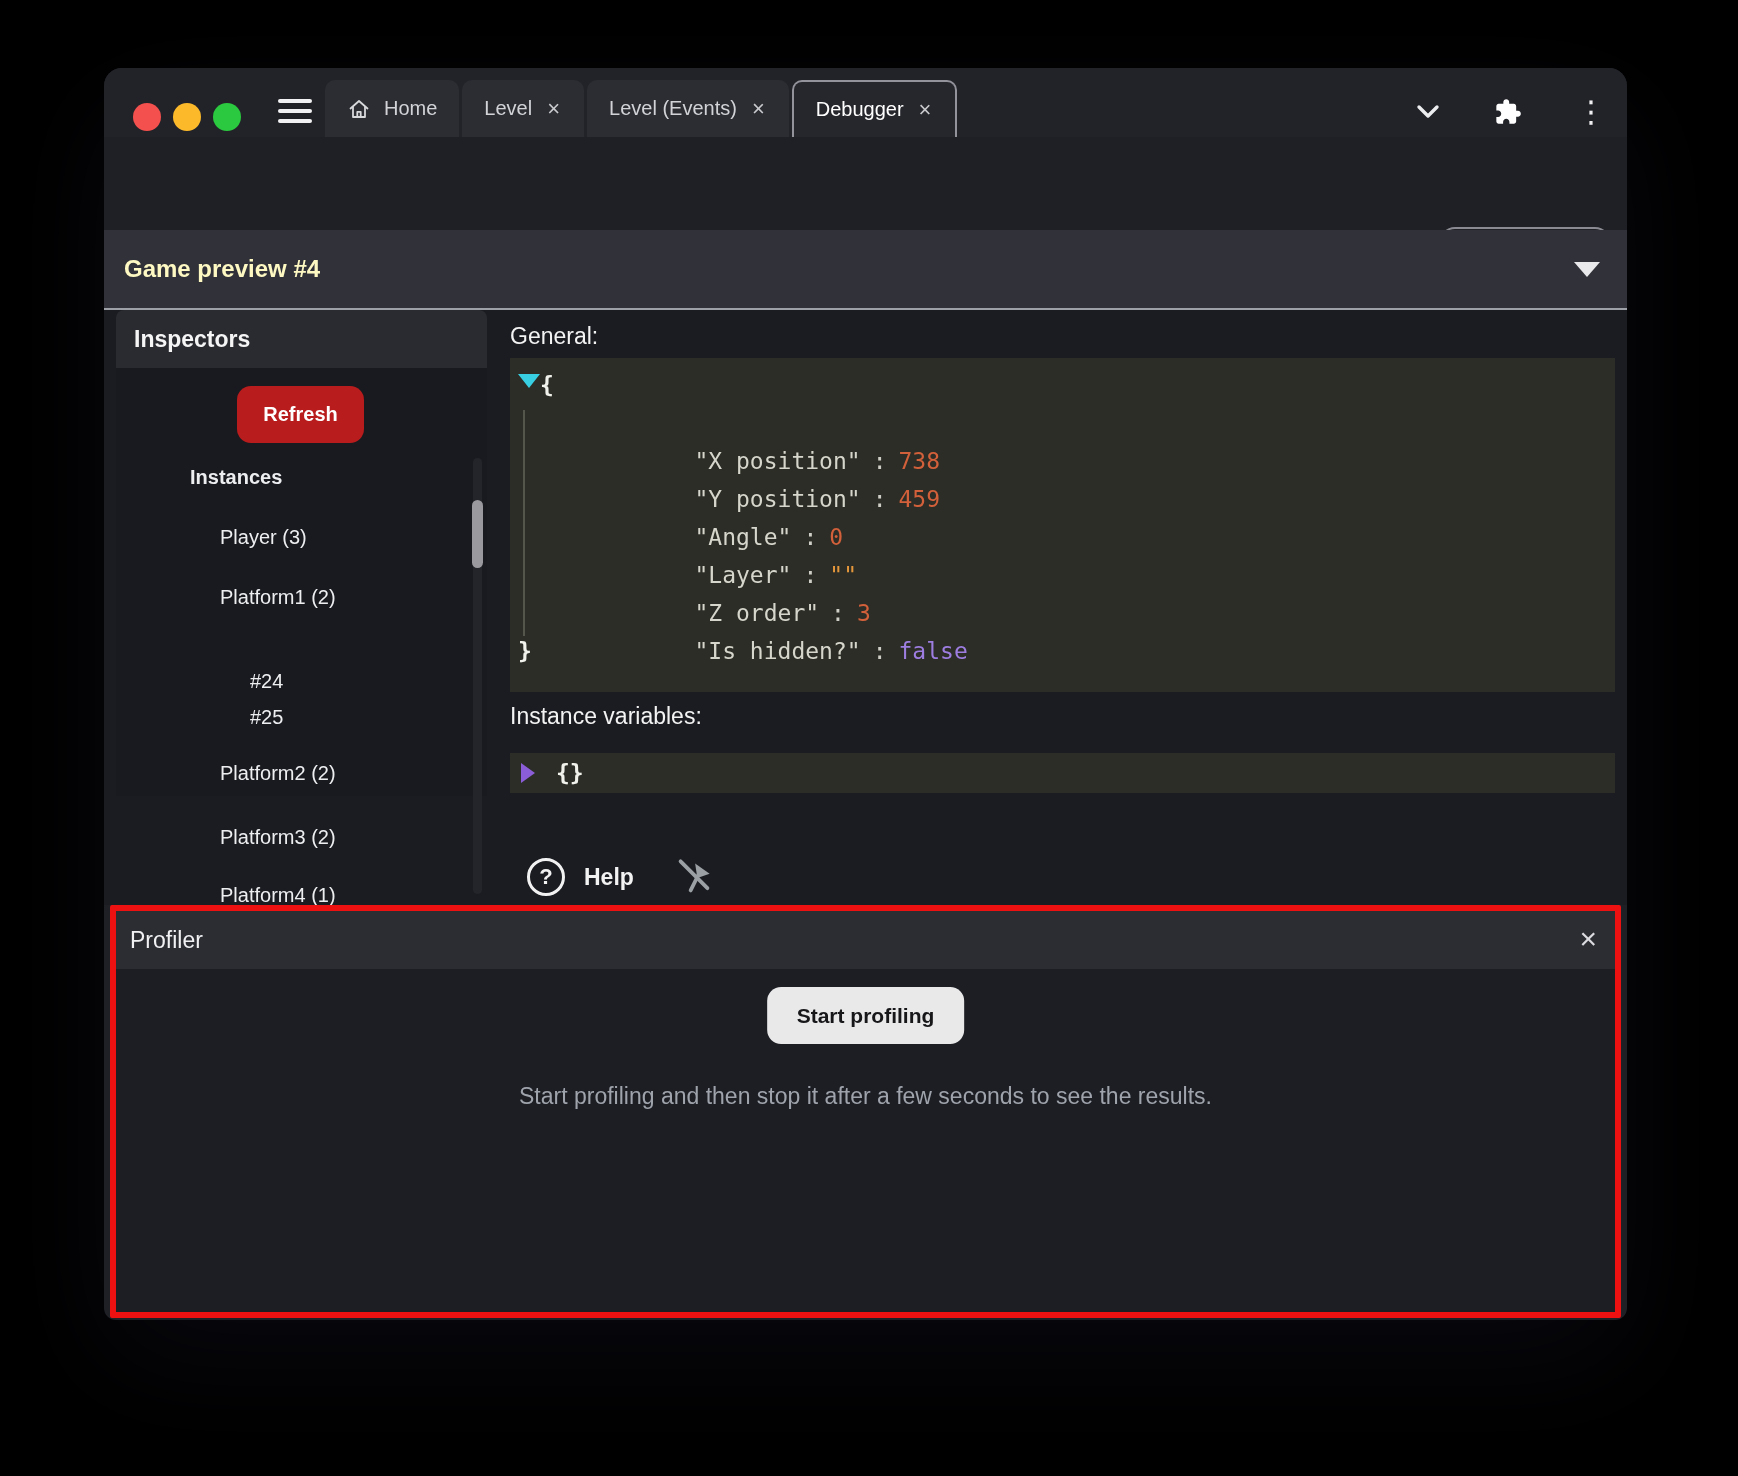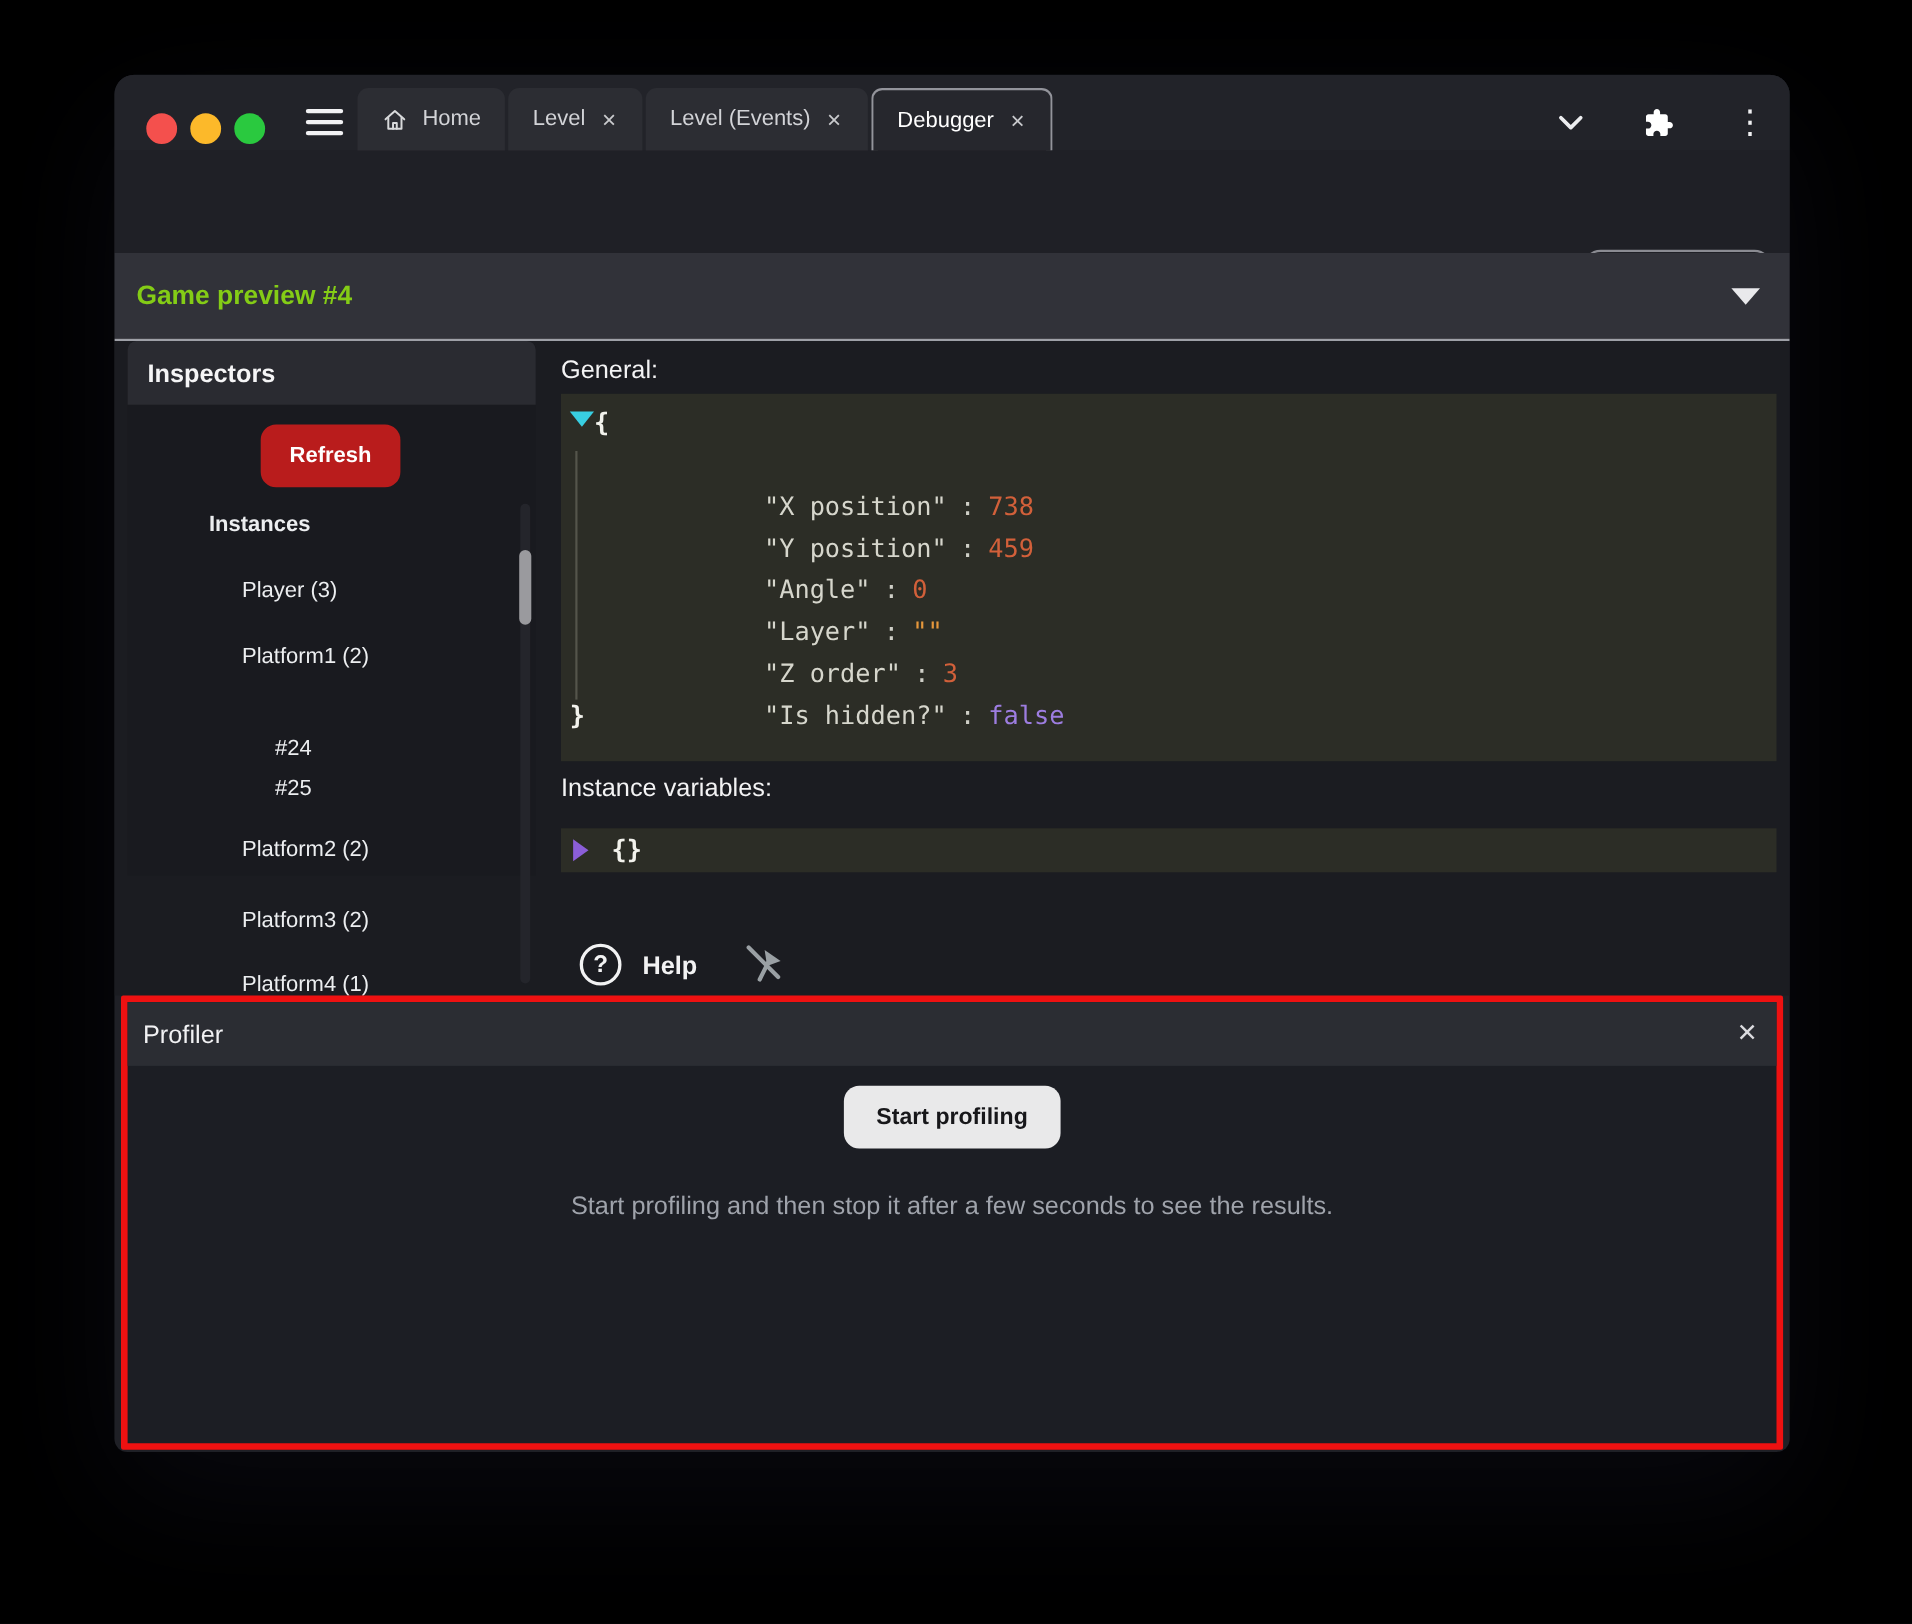--- a/index.html
+++ b/index.html
@@ -49,21 +49,21 @@
   .pause-btn {
     position:absolute; left:1335px; top:90px; width:172px; height:54px; border-radius:16px;
     border:2px solid #8a8b92; display:flex; align-items:center; justify-content:center; gap:20px;
     color:#e3dcf5; cursor:pointer;
   }
   .pause-icon { display:flex; gap:7px; }
   .pause-icon i { display:block; width:4px; height:23px; background:#e3dcf5; border-radius:1px; }
   .pause-label { font-size:21px; font-weight:bold; color:#e3dcf5; }
   
   .preview-header { position:absolute; left:0; top:162px; width:100%; height:78px; background:#313239; }
-  .preview-title { position:absolute; left:20px; top:0; line-height:78px; font-size:24px; font-weight:700; color:#84cc16; }
+  .preview-title { position:absolute; left:20px; top:0; line-height:78px; font-size:24px; font-weight:700; color:#fef9c3; }
   .preview-caret {
     position:absolute; left:1470px; top:32px; width:0; height:0; cursor:pointer;
     border-left:13px solid transparent; border-right:13px solid transparent; border-top:15px solid #e9e9ec;
   }
   .divider { position:absolute; left:0; top:240px; width:100%; height:2px; background:#9ea0a7; }
   
   .content { position:absolute; left:0; top:242px; width:100%; height:595px; background:#1b1c21; }
   .sidebar { position:absolute; left:12px; top:0; width:371px; height:486px; background:#191a1f; border-radius:8px 8px 0 0; }
   .sidebar-header { position:absolute; left:0; top:0; width:100%; height:58px; background:#2a2b31; border-radius:8px 8px 0 0; }
   .sidebar-header span { position:absolute; left:18px; line-height:58px; font-size:23px; font-weight:600; color:#f5f5f6; }

